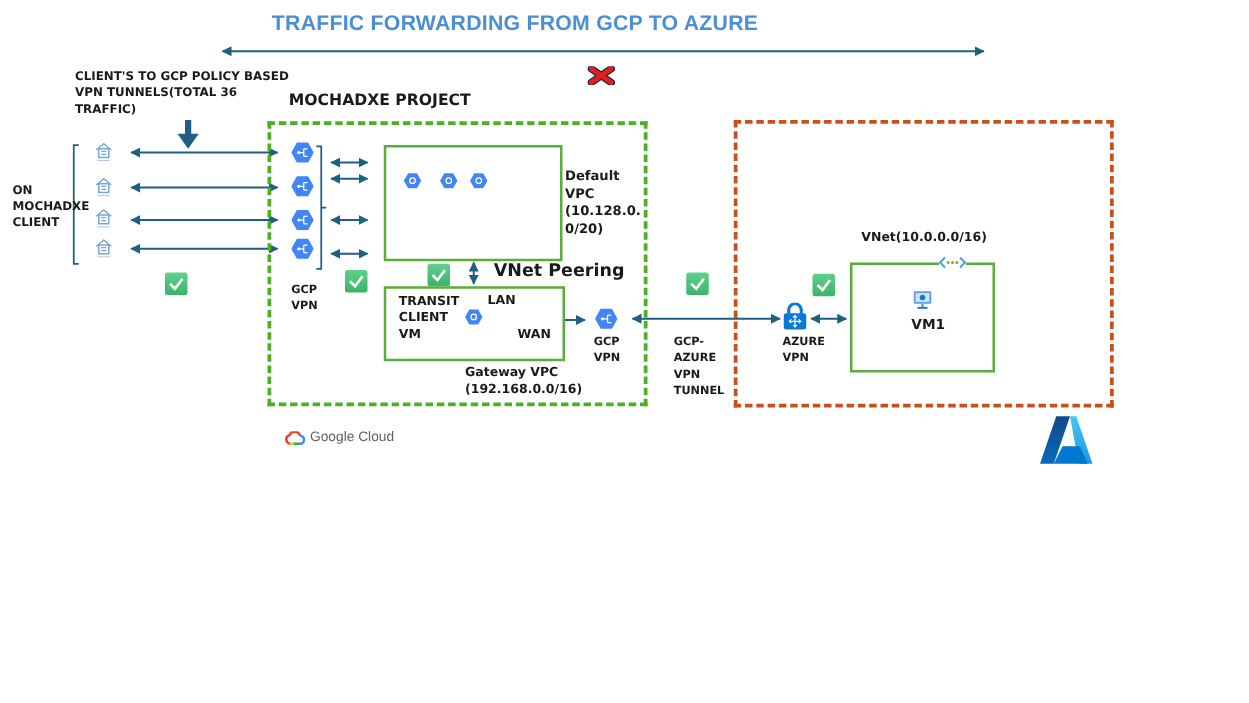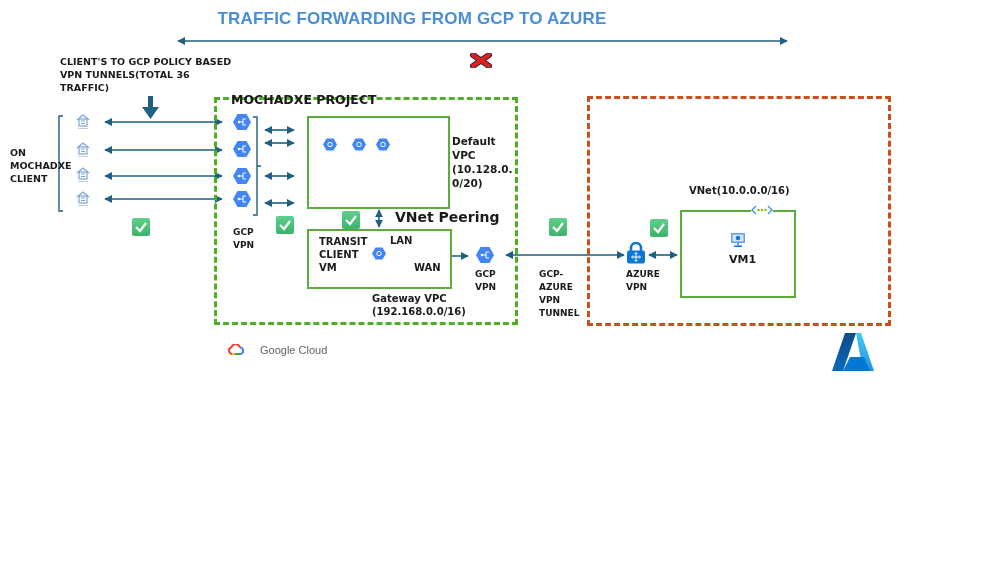--- a/index.html
+++ b/index.html
@@ -1,20 +1,20 @@
 <!DOCTYPE html>
 <html><head>
 <meta charset="utf-8">
 <style>
   html, body { margin:0; padding:0; background:#ffffff; }
   body { width:999px; height:562px; position:relative; overflow:hidden; font-family:"Liberation Sans", sans-serif; }
   .abs { position:absolute; }
   .lbl { position:absolute; font-family:"DejaVu Sans", sans-serif; font-weight:bold; color:#1a1a1a; font-size:9.5px; line-height:13px; }
   .title { position:absolute; left:0; width:824px; top:9px; text-align:center; font-family:"Liberation Sans", sans-serif; font-weight:bold; font-size:17px; color:#4a8fd6; letter-spacing:0.2px; }
-  .project { font-size:12.5px;margin-top:20px; }
+  .project { font-size:12.5px; }
   .dash-green { position:absolute; border:3px dashed #4caf24; box-sizing:border-box; }
   .dash-orange { position:absolute; border:3px dashed #c9501a; box-sizing:border-box; }
   .box-green { position:absolute; border:2px solid #5aad3a; box-sizing:border-box; background:#fff; }
   .check { position:absolute; width:18px; height:18px; border-radius:2px; background:linear-gradient(#5fd08a,#3bb36b); }
   .check svg { display:block; }
   svg.overlay { position:absolute; left:0; top:0; }
 </style>
 </head>
 <body>
 
@@ -215,21 +215,21 @@
   <div>VPN</div>
 </div>
 
 <div class="lbl" style="left:539px;top:268px;font-size:9px">
   <div>GCP-</div>
   <div>AZURE</div>
   <div>VPN</div>
   <div>TUNNEL</div>
 </div>
 
-<div class="abs" style="left:228px;top:344px;display:flex;gap:16px">
+<div class="abs" style="left:228px;top:344px;display:flex;align-items:center;gap:4px">
   <svg width="16" height="11" viewBox="0 0 16 11">
     <path d="M4,10 A3.5,3.5 0 0 1 3.5,3.2 A4.5,4.5 0 0 1 12,3.5" fill="none" stroke="#ea4335" stroke-width="2"></path>
     <path d="M12,3.5 A3.2,3.2 0 0 1 12,10" fill="none" stroke="#4285f4" stroke-width="2"></path>
     <path d="M12,10 H7" stroke="#34a853" stroke-width="2"></path>
     <path d="M7,10 H4" stroke="#fbbc05" stroke-width="2"></path>
   </svg>
   <span style="font-family:'Liberation Sans',sans-serif;font-size:11px;color:#5f6368">Google Cloud</span>
 </div>
 
 <div class="dash-orange" style="left:587px;top:96px;width:304px;height:230px"></div>

